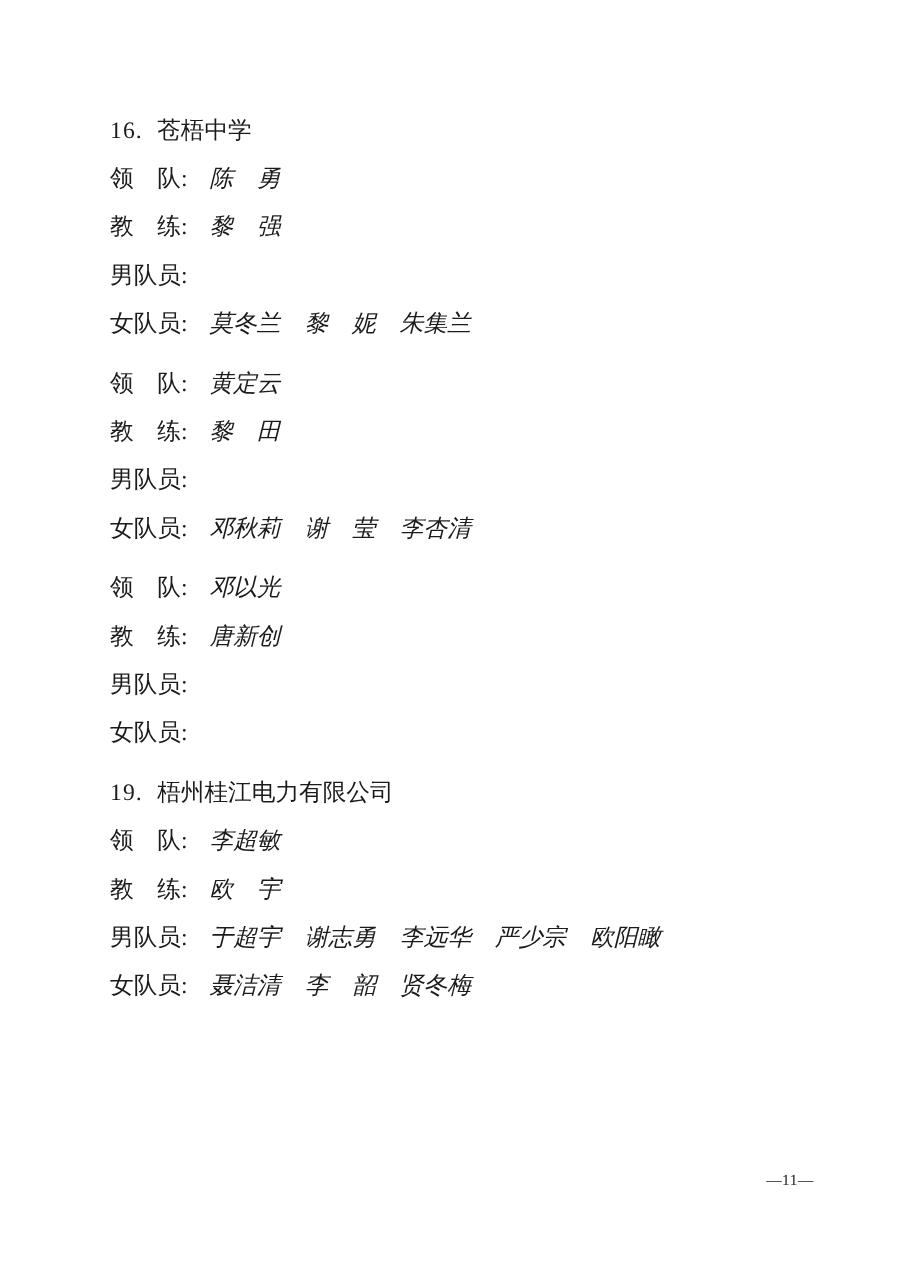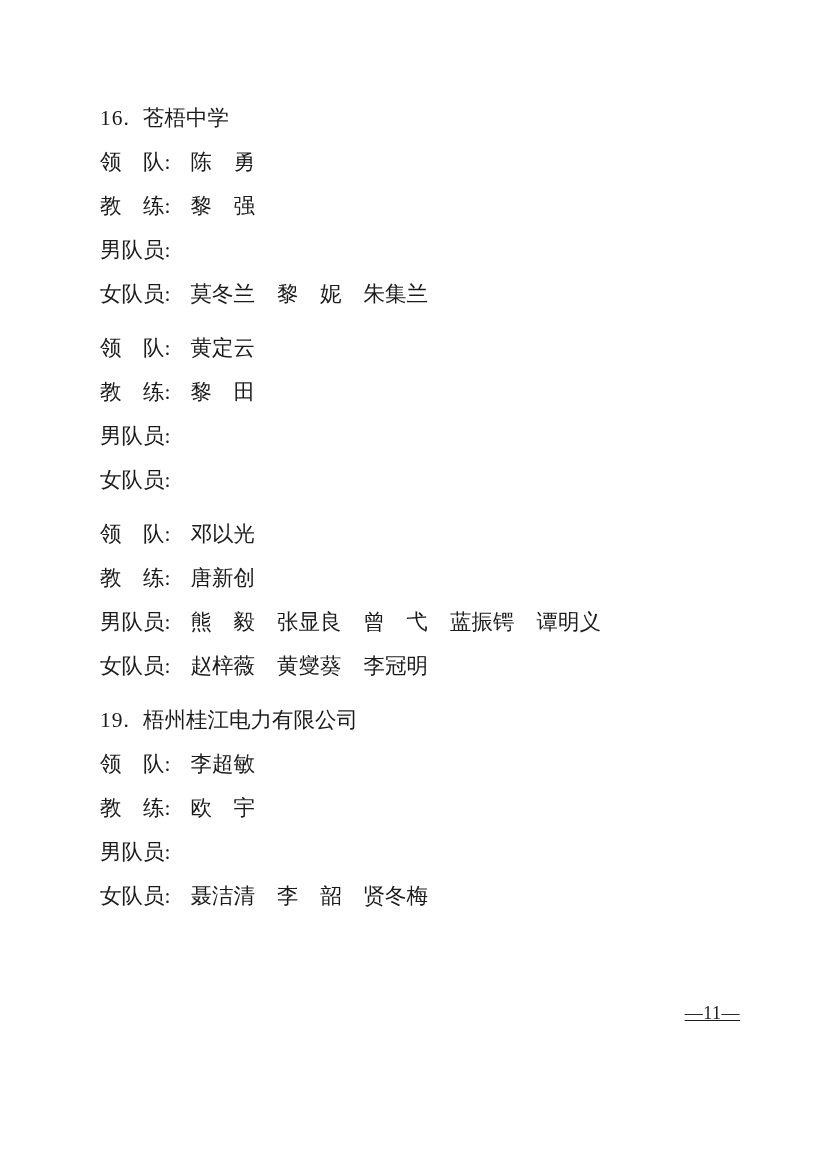--- a/index.html
+++ b/index.html
@@ -38,35 +38,35 @@
     margin-right: 13px;
     letter-spacing: 1px;
   }
   .row-label {
     flex: 0 0 auto;
   }
   .names {
     display: flex;
     margin-left: 20px;
     gap: 22px;
+    font-style: italic;
   }
   .person { white-space: pre; }
   .subst {
     font-family: "DejaVu Sans", sans-serif;
     font-weight: 700;
     font-size: 20px;
   }
   .page-number {
     position: absolute;
-    top: 1002px;
+    top: 1063px;
     right: 86px;
-    font-size: 18px;
+    font-size: 14px;
     line-height: 22px;
     letter-spacing: 0.5px;
-    text-decoration: underline;
   }
 </style>
 </head>
 <body>
 
 <div class="page">
   <div class="content">
   <div class="section">
     <div class="line">
       <span class="team-number">16.</span>
@@ -117,20 +117,25 @@
               <span class="person">黎　田</span>
             </span>
   </div>
 
   <div class="line">
     <span class="row-label">男队员: </span>
   </div>
 
   <div class="line">
     <span class="row-label">女队员: </span>
+    <span class="names">
+              <span class="person">邓秋莉</span>
+              <span class="person">谢　莹</span>
+              <span class="person">李杏清</span>
+            </span>
   </div>
 </div>
   </div>
 
   <div class="section">
     <div>
   <div class="line">
     <span class="row-label">领　队: </span>
     <span class="names">
               <span class="person">邓以光</span>
@@ -139,36 +144,24 @@
 
   <div class="line">
     <span class="row-label">教　练: </span>
     <span class="names">
               <span class="person">唐新创</span>
             </span>
   </div>
 
   <div class="line">
     <span class="row-label">男队员: </span>
-    <span class="names">
-              <span class="person">熊　毅</span>
-              <span class="person">张显良</span>
-              <span class="person">曾　弋</span>
-              <span class="person">蓝振锷</span>
-              <span class="person">谭明义</span>
-            </span>
-  </div>
-
-  <div class="line">
-    <span class="row-label">女队员: </span>
-    <span class="names">
-              <span class="person">赵梓薇</span>
-              <span class="person">黄燮葵</span>
-              <span class="person">李冠明</span>
-            </span>
+  </div>
+
+  <div class="line">
+    <span class="row-label">女队员: </span>
   </div>
 </div>
   </div>
 
   <div class="section">
     <div class="line">
       <span class="team-number">19.</span>
       <span class="team-name">梧州桂江电力有限公司</span>
     </div>
     <div>
@@ -181,20 +174,27 @@
 
   <div class="line">
     <span class="row-label">教　练: </span>
     <span class="names">
               <span class="person">欧　宇</span>
             </span>
   </div>
 
   <div class="line">
     <span class="row-label">男队员: </span>
+    <span class="names">
+              <span class="person">于超宇</span>
+              <span class="person">谢志勇</span>
+              <span class="person">李远华</span>
+              <span class="person">严少宗</span>
+              <span class="person">欧阳瞰</span>
+            </span>
   </div>
 
   <div class="line">
     <span class="row-label">女队员: </span>
     <span class="names">
               <span class="person">聂洁清</span>
               <span class="person">李　韶</span>
               <span class="person">贤冬梅</span>
             </span>
   </div>

